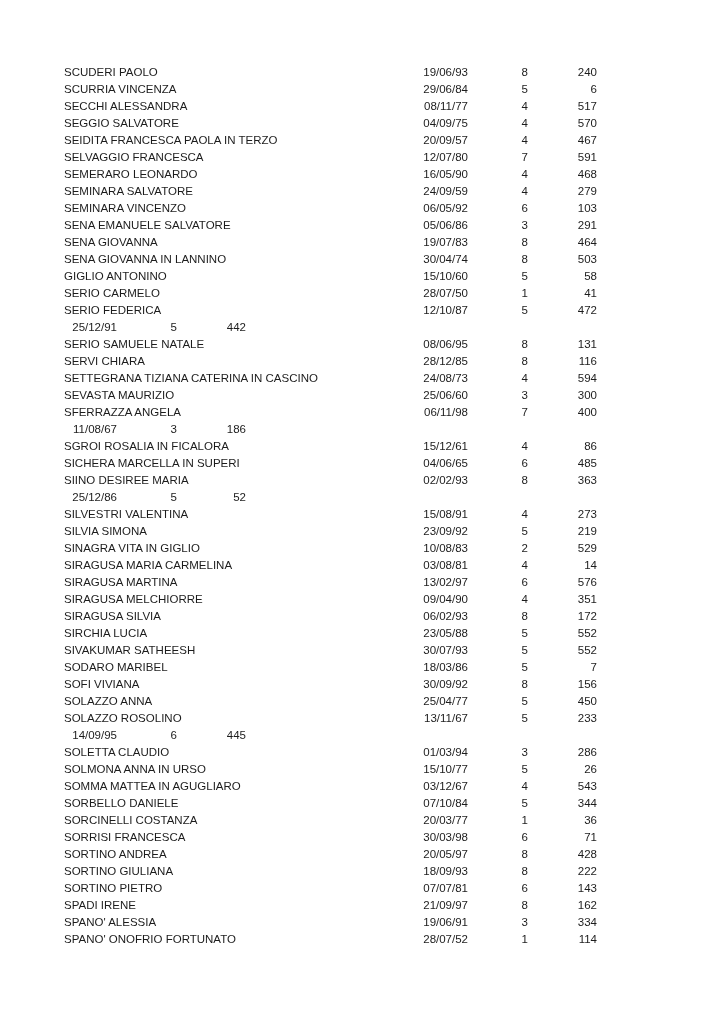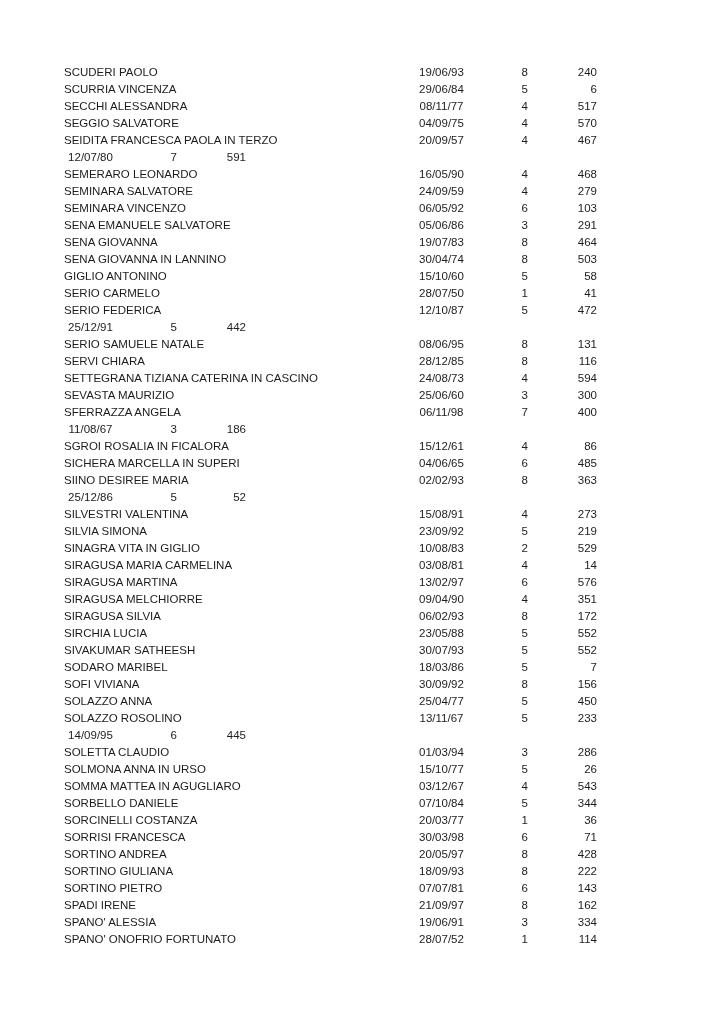--- a/index.html
+++ b/index.html
@@ -25,21 +25,21 @@
     width: 533px;
   }
   .row {
     display: flex;
     height: 17px;
     line-height: 17px;
     white-space: nowrap;
   }
   .cell { display: block; overflow: hidden; }
   .cell.name { width: 351px; text-align: left; }
-  .cell.date { width: 53px;  text-align: center; }
+  .cell.date { width: 53px;  text-align: right; }
   .cell.num1 { width: 60px;  text-align: right; }
   .cell.num2 { width: 69px;  text-align: right; }
 </style>
 </head>
 <body>
 
 <div class="page">
   <div class="rows" id="rows">
   <div class="row">
     <span class="cell name">SCUDERI PAOLO</span>
@@ -70,20 +70,21 @@
   </div>
 
   <div class="row">
     <span class="cell name">SEIDITA FRANCESCA PAOLA IN TERZO</span>
     <span class="cell date">20/09/57</span>
     <span class="cell num1">4</span>
     <span class="cell num2">467</span>
   </div>
 
   <div class="row">
+    <span class="cell name">SELVAGGIO FRANCESCA</span>
     <span class="cell date">12/07/80</span>
     <span class="cell num1">7</span>
     <span class="cell num2">591</span>
   </div>
 
   <div class="row">
     <span class="cell name">SEMERARO LEONARDO</span>
     <span class="cell date">16/05/90</span>
     <span class="cell num1">4</span>
     <span class="cell num2">468</span>

